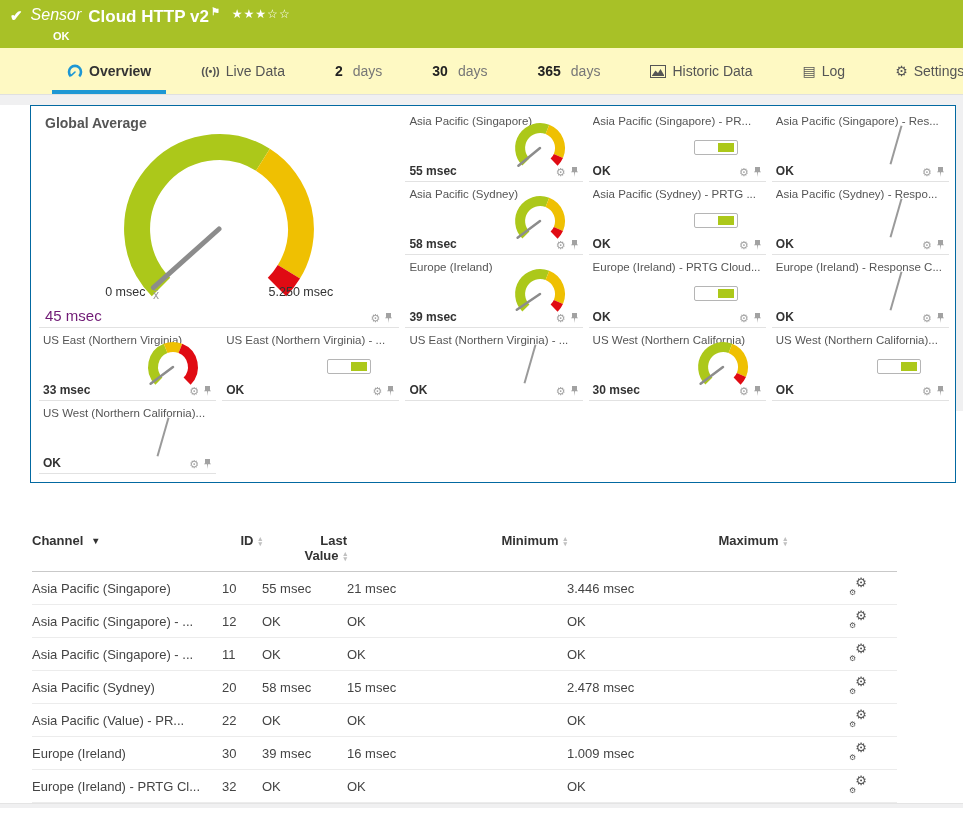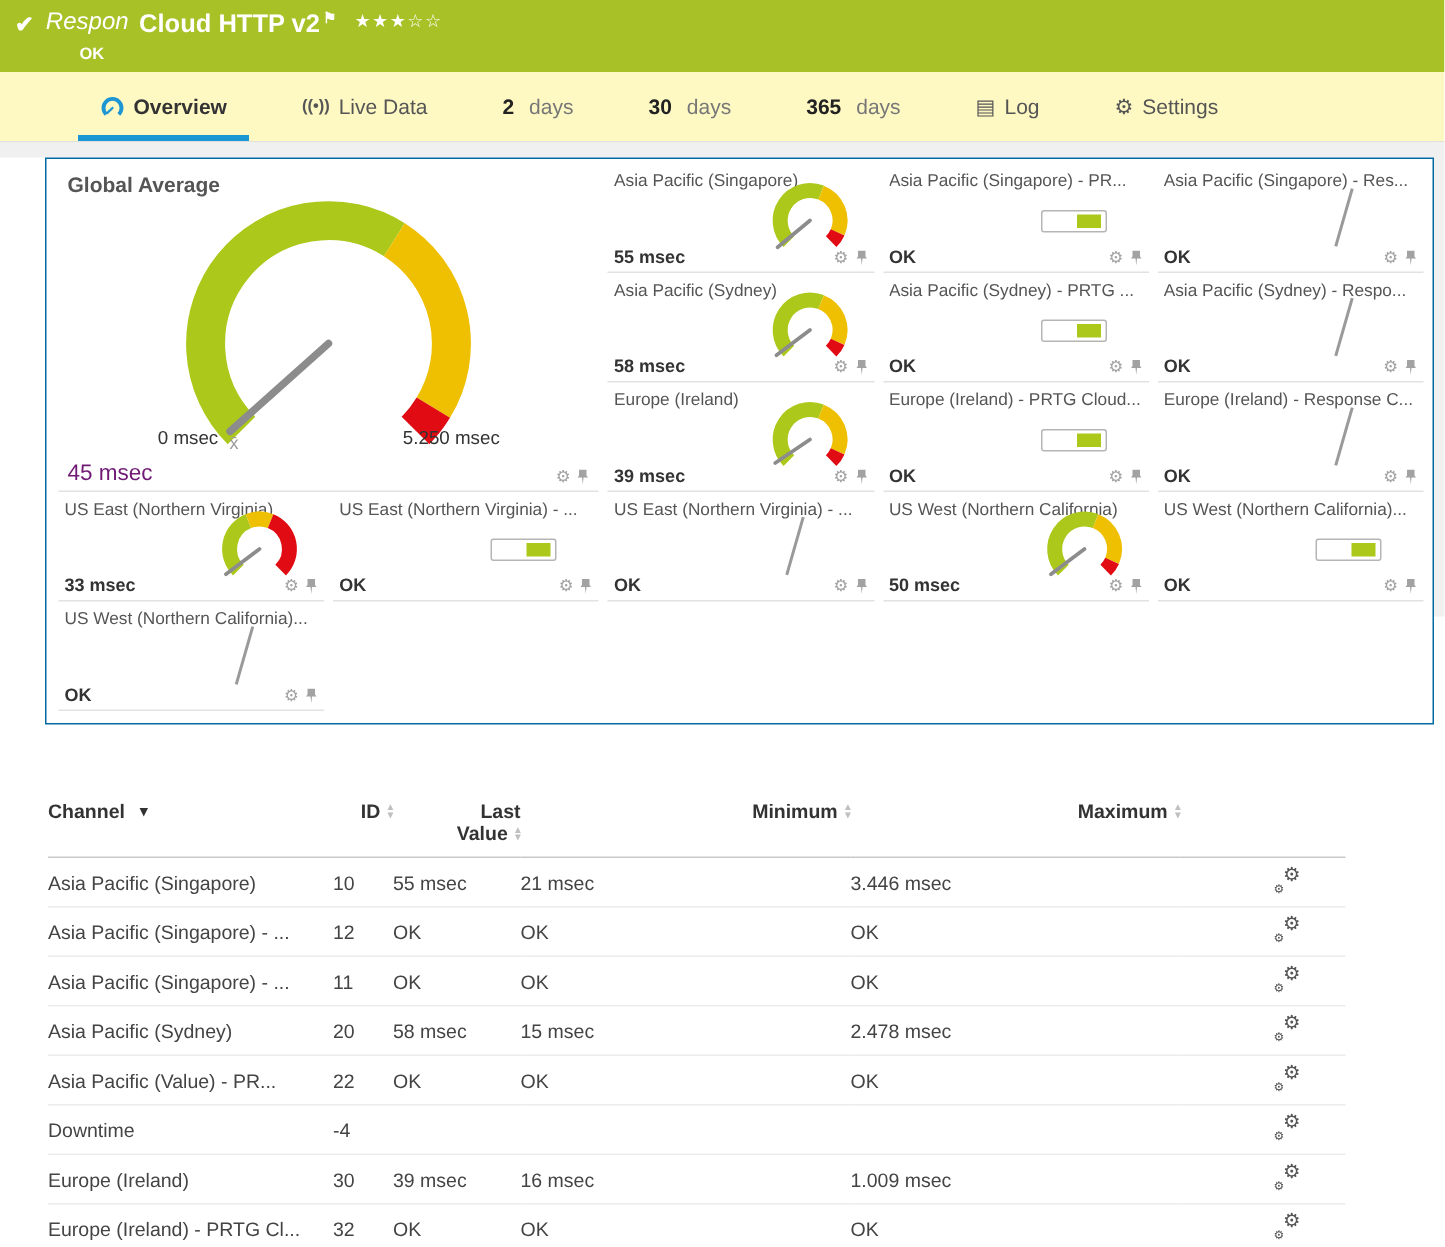--- a/index.html
+++ b/index.html
@@ -73,21 +73,21 @@
   .gears .g1{position:absolute;right:0;top:-3px;font-size:13px}
   .gears .g2{position:absolute;left:0;bottom:-2px;font-size:8px}
   .bottom-strip{height:5px;background:#f0f0f1;border-top:1px solid #e4e4e4}
 </style>
 </head>
 <body>
 
 <div class="topbar">
   <div class="topbar-row1">
     <span class="check">✔</span>
-    <span class="kind">Respon</span>
+    <span class="kind">Sensor</span>
     <span class="sensor-title"><span>Cloud HTTP v2</span><span class="flag">⚑</span></span>
     <span class="stars">★★★☆☆</span>
   </div>
   <div class="status-ok">OK</div>
 </div>
 
 <div class="tabbar">
   <div class="tab active">
     <span class="tab-icon">
       <svg width="16" height="15" viewBox="0 0 16 15">
@@ -105,20 +105,29 @@
     <span class="num">2</span>
       <span class="unit">days</span>
   </div>
   <div class="tab">
     <span class="num">30</span>
       <span class="unit">days</span>
   </div>
   <div class="tab">
     <span class="num">365</span>
       <span class="unit">days</span>
+  </div>
+  <div class="tab">
+    <span class="tab-icon">
+      <svg width="16" height="13" viewBox="0 0 16 13">
+          <rect x="0.5" y="0.5" width="15" height="12" fill="none" stroke="#555"></rect>
+          <path d="M2 11h12v-1L10.5 4 8 8 5.5 5.5 2 10.5z" fill="#555"></path>
+        </svg>
+    </span>
+    <span class="tab-label">Historic Data</span>
   </div>
   <div class="tab">
     <span class="tab-icon glyph-icon">▤</span>
     <span class="tab-label">Log</span>
   </div>
   <div class="tab">
     <span class="tab-icon glyph-icon">⚙</span>
     <span class="tab-label">Settings</span>
   </div>
 </div>
@@ -365,21 +374,21 @@
 
   <div class="tile">
     <div class="tile-label">US West (Northern California)</div>
     <div class="tile-viz viz-gauge"><svg width="76" height="58">
             <path d="M26.9 45.1 A20 20 0 0 1 48.4 12.4" fill="none" stroke="#acc81a" stroke-width="10"></path>
             <path d="M48.4 12.4 A20 20 0 0 1 59.4 38.9" fill="none" stroke="#efc002" stroke-width="10"></path>
             <path d="M59.4 38.9 A20 20 0 0 1 55.1 45.1" fill="none" stroke="#e00b13" stroke-width="10"></path>
             <line x1="41" y1="31" x2="18.6" y2="47.8" stroke="#8c8c8c" stroke-width="2.5" stroke-linecap="round"></line>
           </svg></div>
     <div class="tile-footer">
-      <span class="tile-value">50 msec</span>
+      <span class="tile-value">30 msec</span>
       <span class="tile-icons">
         <span class="gear-glyph">⚙</span>
         <svg class="pin-svg" width="9" height="11" viewBox="0 0 9 11">
               <path d="M2 0h5v4l1 1.3H1L2 4zM4 5.3h1L4.5 10z" fill="#a2a2a2"></path>
             </svg>
       </span>
     </div>
   </div>
 
   <div class="tile">
@@ -500,28 +509,20 @@
   <tr>
     <td class="cell-channel">Asia Pacific (Value) - PR...</td>
     <td class="a-r cell-id">22</td>
     <td class="a-r cell-last">OK</td>
     <td class="a-r cell-min">OK</td>
     <td class="a-r cell-max">OK</td>
     <td class="c-set-cell"><span class="gears"><span class="g1">⚙</span><span class="g2">⚙</span></span></td>
   </tr>
 
 
-  <tr>
-    <td class="cell-channel">Downtime</td>
-    <td class="a-r cell-id">-4</td>
-    <td class="a-r cell-last"></td>
-    <td class="a-r cell-min"></td>
-    <td class="a-r cell-max"></td>
-    <td class="c-set-cell"><span class="gears"><span class="g1">⚙</span><span class="g2">⚙</span></span></td>
-  </tr>
 
   <tr>
     <td class="cell-channel">Europe (Ireland)</td>
     <td class="a-r cell-id">30</td>
     <td class="a-r cell-last">39 msec</td>
     <td class="a-r cell-min">16 msec</td>
     <td class="a-r cell-max">1.009 msec</td>
     <td class="c-set-cell"><span class="gears"><span class="g1">⚙</span><span class="g2">⚙</span></span></td>
   </tr>
 

